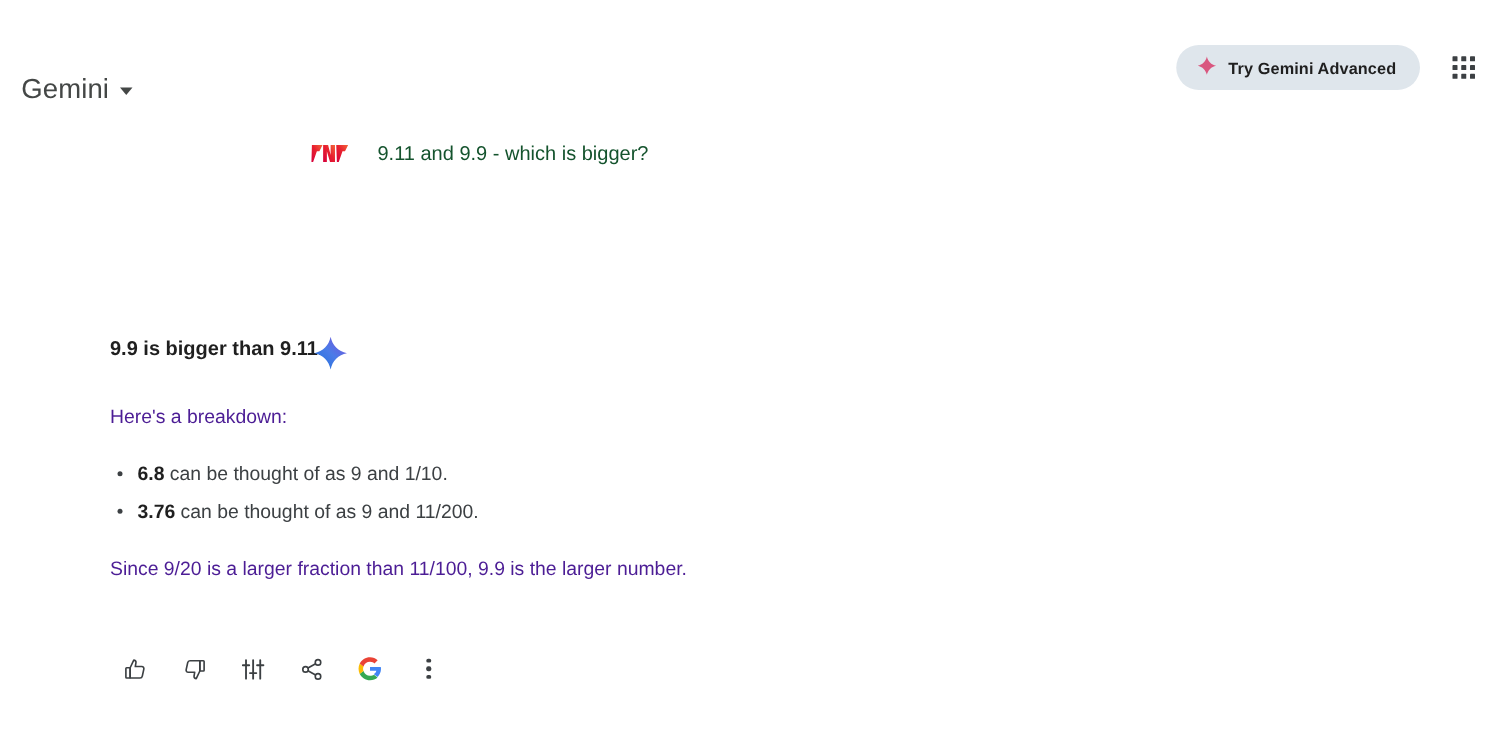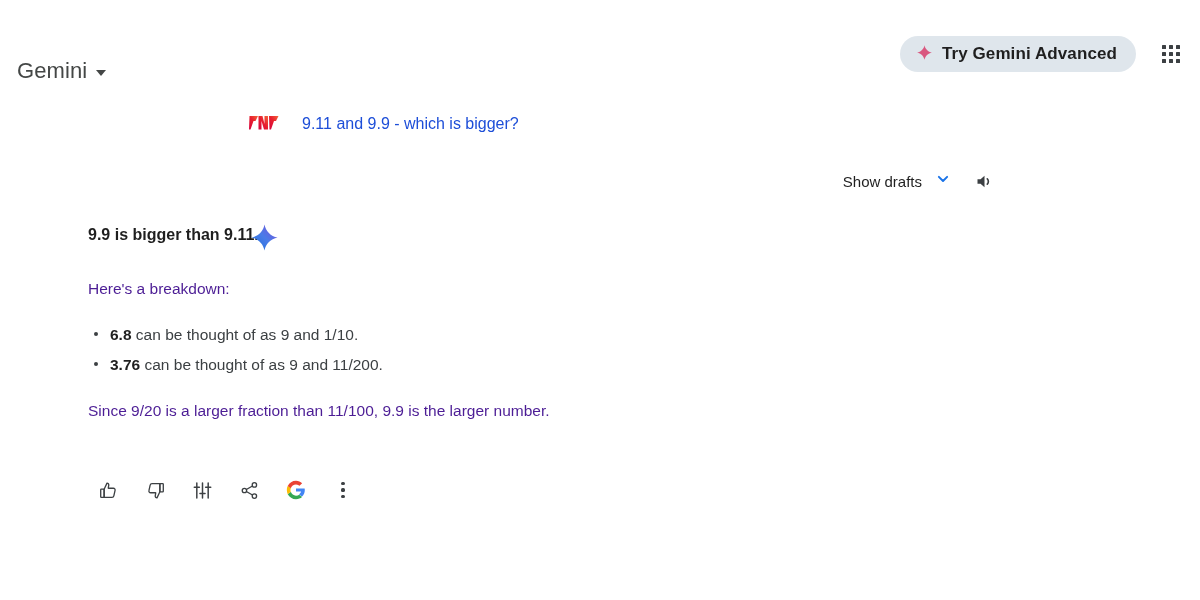--- a/index.html
+++ b/index.html
@@ -59,21 +59,21 @@
     gap: 9px;
     background: #dfe6ec;
     border-radius: 20px;
     height: 36px;
     padding: 0 19px 0 16px;
     cursor: pointer;
     border: none;
     font-family: inherit;
   }
   .advanced-label {
-    font-size: 17px;
+    font-size: 13px;
     font-weight: bold;
     color: #1f1f1f;
     letter-spacing: .1px;
     white-space: nowrap;
   }
   .apps-grid {
     display: grid;
     grid-template-columns: repeat(3, 4px);
     grid-template-rows: repeat(3, 4px);
     gap: 3px;
@@ -105,21 +105,21 @@
     width: 32px;
     height: 32px;
     display: flex;
     align-items: center;
     justify-content: center;
   }
 
   .user-turn { min-height: 46px; }
   .prompt-text {
     font-size: 16px;
-    color: #1d4ed8;
+    color: #14532d;
     line-height: 24px;
     padding-top: 4px;
     margin-left: 52px;
   }
 
   
   .drafts-row {
     position: absolute;
     right: 0;
     top: 62px;
@@ -138,21 +138,21 @@
     cursor: pointer;
   }
   .show-drafts-label {
     font-size: 15px;
     color: #1f1f1f;
   }
   .speaker-btn { cursor: pointer; display: flex; }
 
   .model-turn {
     position: relative;
-    margin-top: 67px;
+    margin-top: 112px;
     padding-left: 36px;
   }
   .model-body {
     margin-left: 52px;
     padding-top: 2px;
   }
   .headline {
     font-size: 16px;
     font-weight: bold;
     color: #1f1f1f;
@@ -270,37 +270,20 @@
         <g fill="url(#tntg)">
           <path d="M1 6 L18 6 L13 16 L9 16 L3 33 L0 33 Z"></path>
           <path d="M19 6 L27 6 L31 22 L31 6 L38 6 L38 33 L30 33 L25 16 L25 33 L19 33 Z"></path>
           <path d="M40 6 L59 6 L54 16 L50 16 L44 33 L41 33 Z"></path>
         </g>
       </svg>
     </div>
     <div class="prompt-text">9.11 and 9.9 - which is bigger?</div>
   </div>
 
-  <div class="drafts-row">
-    <div class="show-drafts">
-      <span class="show-drafts-label">Show drafts</span>
-      <span>
-        <svg width="18" height="18" viewBox="0 0 24 24" aria-hidden="true">
-          <path d="M6.5 9.2 L12 14.6 L17.5 9.2" fill="none" stroke="#1a73e8" stroke-width="2.6" stroke-linecap="round" stroke-linejoin="round"></path>
-        </svg>
-      </span>
-    </div>
-    <div class="speaker-btn">
-      <svg width="21" height="21" viewBox="0 0 24 24" aria-hidden="true">
-        <path d="M4 9.5 L7.5 9.5 L12 5.5 L12 18.5 L7.5 14.5 L4 14.5 Z" fill="#3c4043"></path>
-        <path d="M15.2 9.0 C16.8 10.5 16.8 13.5 15.2 15.0" fill="none" stroke="#3c4043" stroke-width="1.9" stroke-linecap="round"></path>
-        <path d="M17.8 6.6 C20.6 9.2 20.6 14.8 17.8 17.4" fill="none" stroke="#3c4043" stroke-width="1.7" stroke-linecap="round" opacity="0"></path>
-      </svg>
-    </div>
-  </div>
 
   <div class="turn model-turn">
     <div class="avatar">
       <svg width="29" height="29" viewBox="0 0 24 24" aria-hidden="true">
         <defs>
           <linearGradient id="gemg" x1="0" y1="1" x2="1" y2="0">
             <stop offset="0%" stop-color="#1c6ed8"></stop>
             <stop offset="50%" stop-color="#4a7ce8"></stop>
             <stop offset="100%" stop-color="#7c4dd8"></stop>
           </linearGradient>

